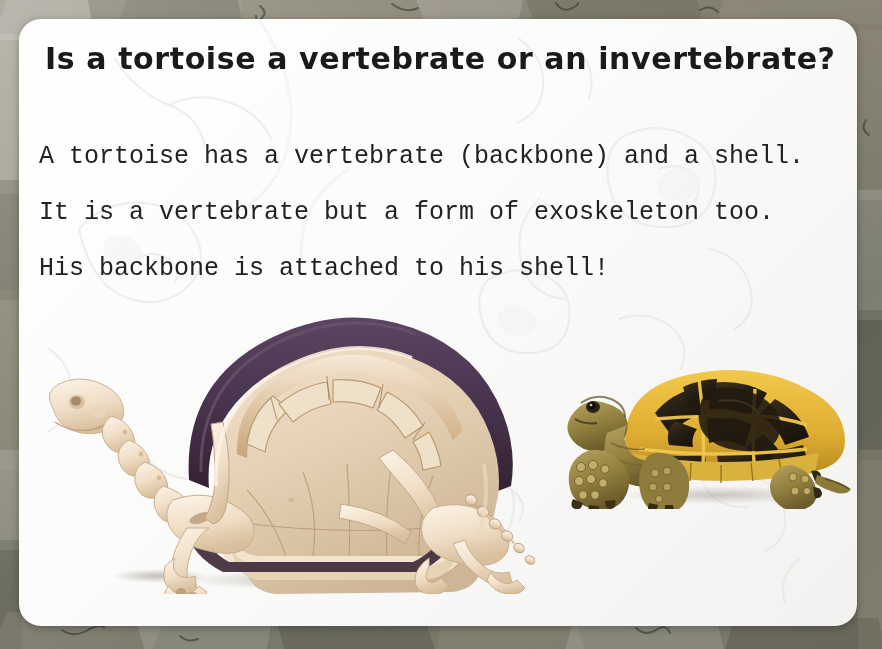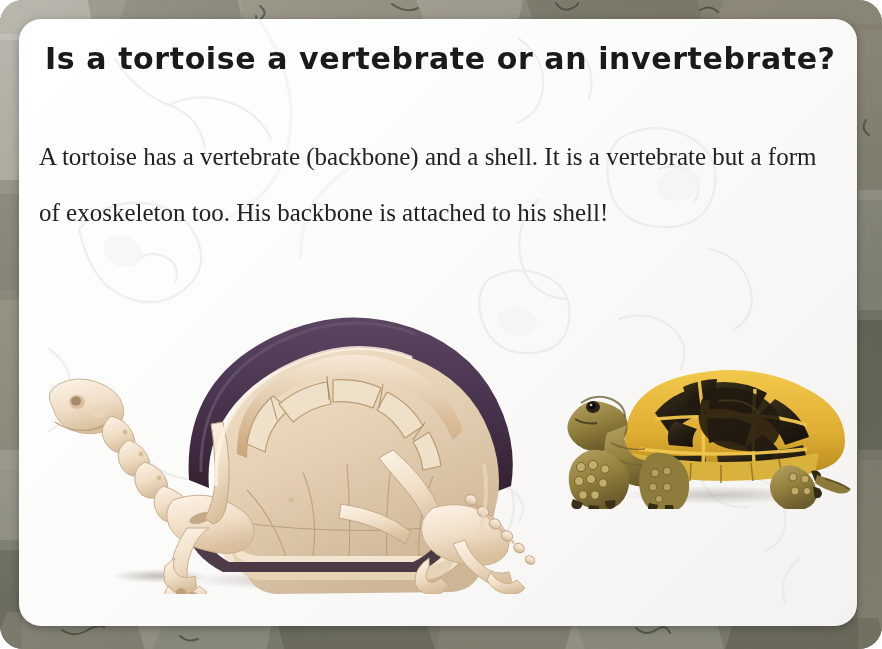--- a/index.html
+++ b/index.html
@@ -10,21 +10,20 @@
   body {
     font-family: "DejaVu Sans", sans-serif;
   }
 
   #slide {
     position: relative;
     width: 882px;
     height: 649px;
     overflow: hidden;
     background: #8a8877;
-    border-radius: 23px;
   }
 
   
   .camo-base {
     position: absolute;
     inset: 0;
     background:
       linear-gradient(118deg, rgba(255,255,255,0.22) 0%, rgba(255,255,255,0) 38%),
       linear-gradient(-35deg, rgba(60,62,48,0.30) 0%, rgba(60,62,48,0) 45%),
       linear-gradient(160deg, #9a9688 0%, #847f6f 35%, #6f6f62 62%, #8d8a7c 100%);
@@ -76,21 +75,21 @@
     font-weight: 700;
     letter-spacing: .6px;
     color: #1a1a1a;
     white-space: nowrap;
   }
   .body-text {
     position: absolute;
     left: 20px;
     top: 110px;
     width: 780px;
-    font-family: Liberation Serif, serif;
+    font-family: Liberation Mono, monospace;
     font-size: 25px;
     line-height: 56px;
     color: #222222;
   }
 
   
   .art-layer { position: absolute; inset: 0; pointer-events: none; }
   .art-layer svg { position: absolute; }
 </style>
 </head>

